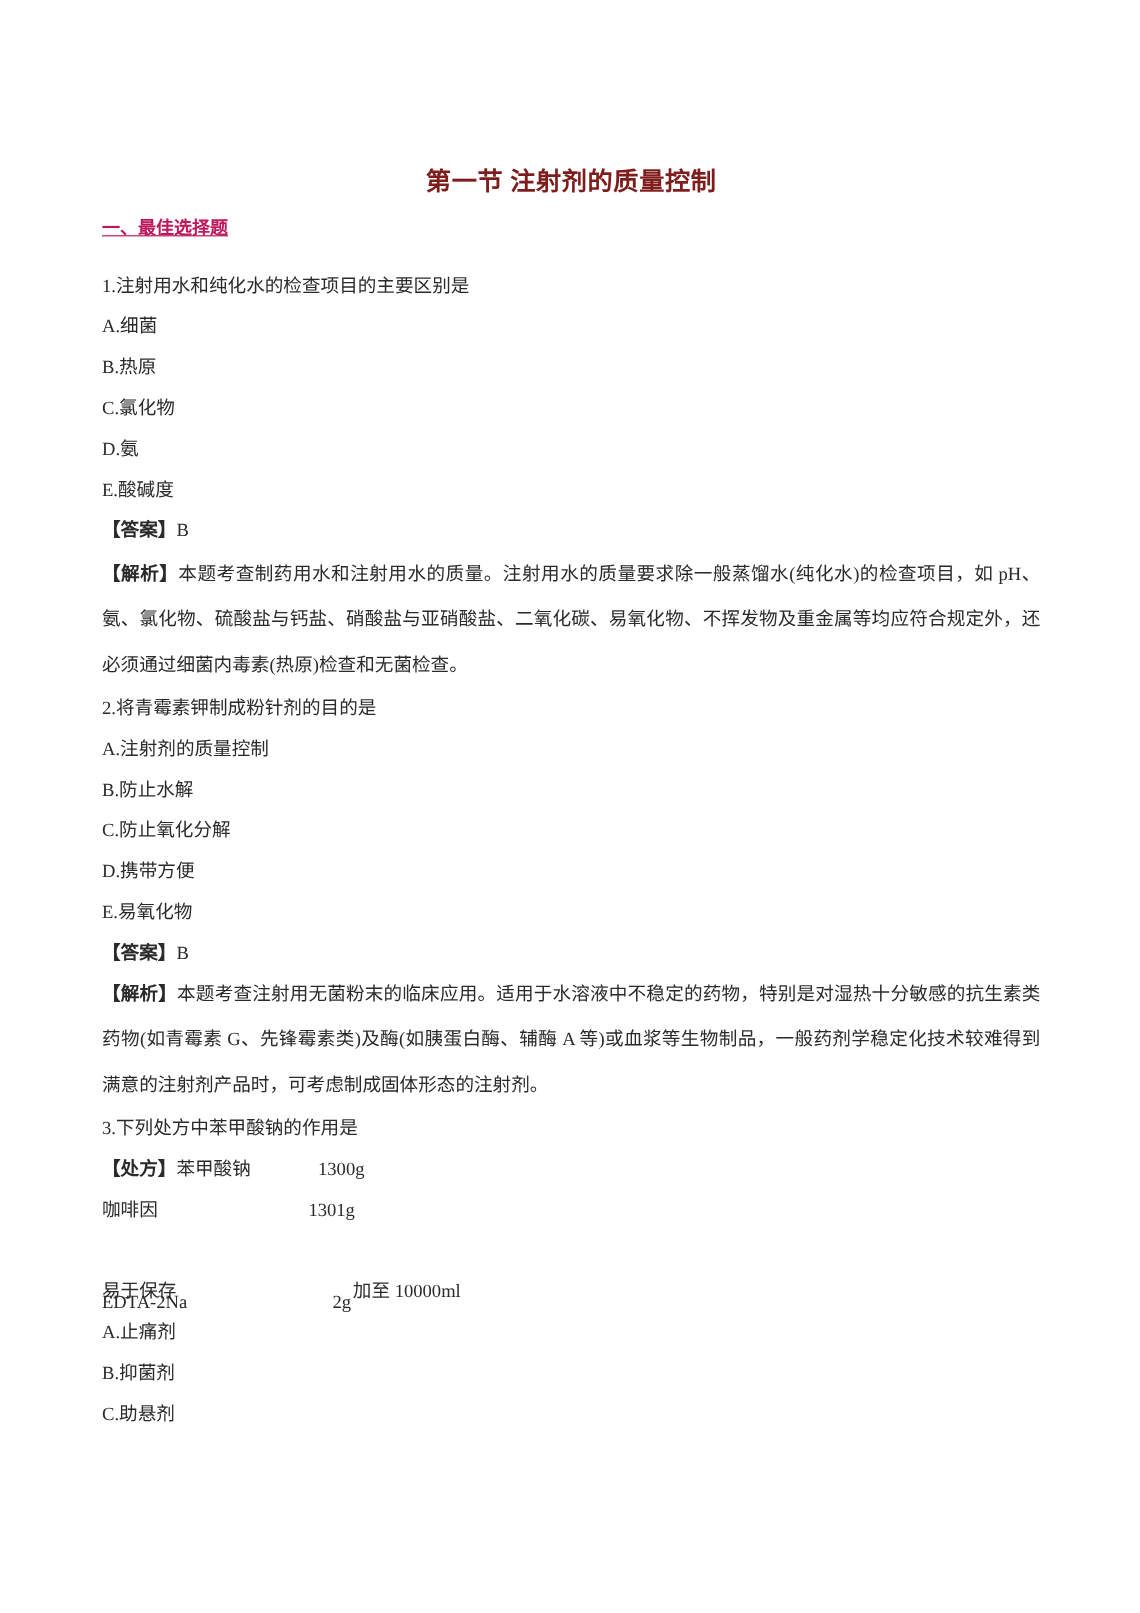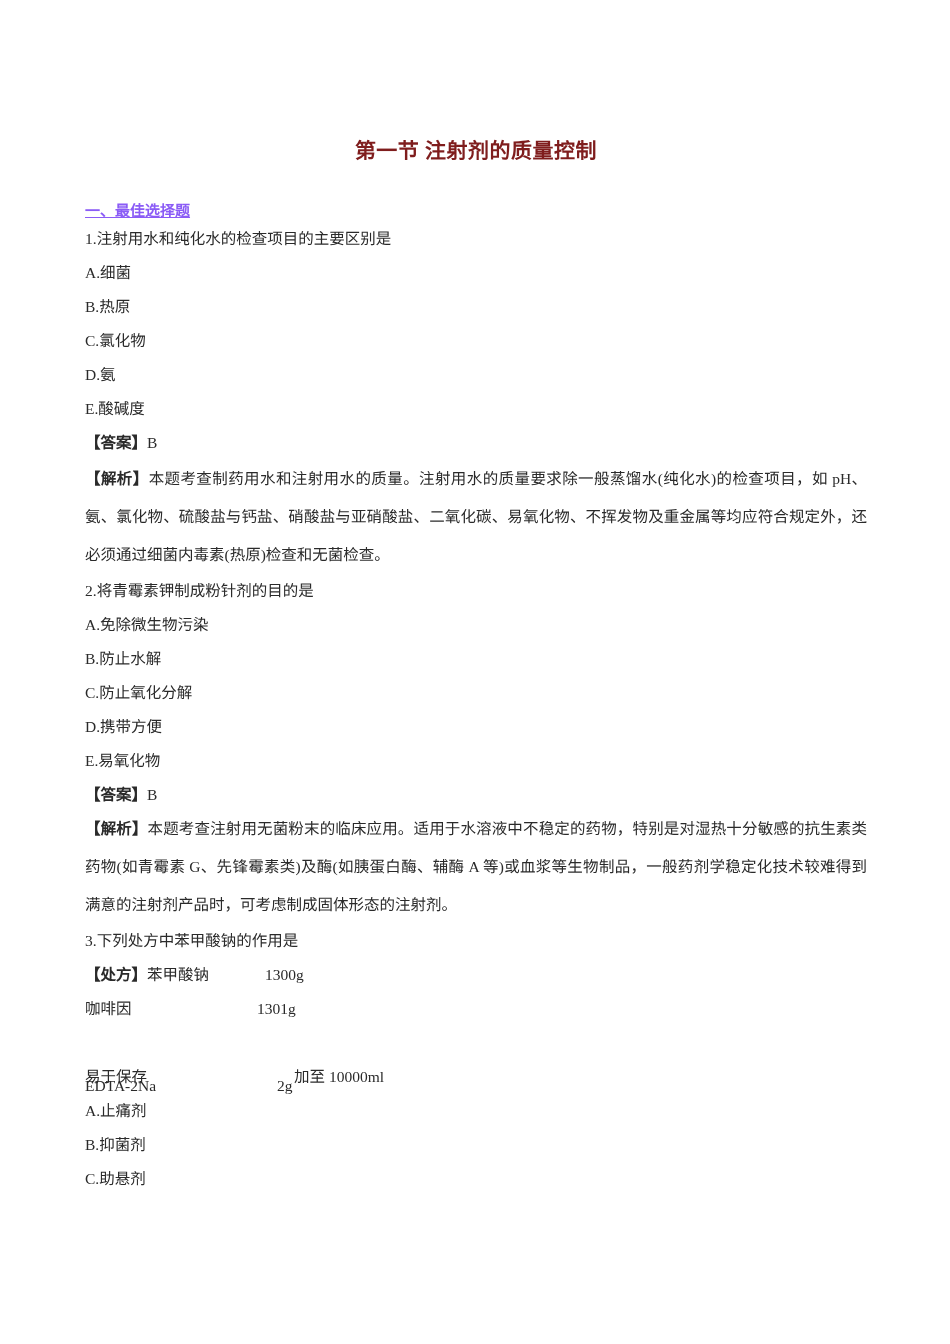--- a/index.html
+++ b/index.html
@@ -43,25 +43,25 @@
     top: 136px;
     left: 0;
     width: 782px;
     line-height: 30px;
     color: #7f1d1d;
   }
 
   
   .section-heading {
     position: absolute;
-    top: 200px;
+    top: 180px;
     left: 0;
     font-size: 15px;
     font-weight: bold;
-    color: #8b5cf6;
+    color: #be185d;
     line-height: 22px;
     white-space: nowrap;
   }
   .section-heading .hd-num { text-decoration: underline; }
   .section-heading .hd-text { text-decoration: underline; }
 
   
   .block {
     position: absolute;
     left: 0;
@@ -129,21 +129,21 @@
     <div class="block ans" style="top:426px;">
       <span class="lbl">【答案】</span><span>B</span>
     </div>
 
     <div class="para" style="top:460px;">
       <span class="lbl">【解析】</span><span>本题考查制药用水和注射用水的质量。注射用水的质量要求除一般蒸馏水(纯化水)的检查项目，如 pH、氨、氯化物、硫酸盐与钙盐、硝酸盐与亚硝酸盐、二氧化碳、易氧化物、不挥发物及重金属等均应符合规定外，还必须通过细菌内毒素(热原)检查和无菌检查。</span>
     </div>
 
     <div class="block" style="top:574px;">2.将青霉素钾制成粉针剂的目的是</div>
 
-    <div class="block" style="top:608px;">A.免除微生物污染</div>
+    <div class="block" style="top:608px;">A.注射剂的质量控制</div>
     <div class="block" style="top:642px;">B.防止水解</div>
     <div class="block" style="top:676px;">C.防止氧化分解</div>
     <div class="block" style="top:710px;">D.携带方便</div>
     <div class="block" style="top:744px;">E.易氧化物</div>
 
     <div class="block ans" style="top:778px;">
       <span class="lbl">【答案】</span><span>B</span>
     </div>
 
     <div class="para" style="top:810px;">

